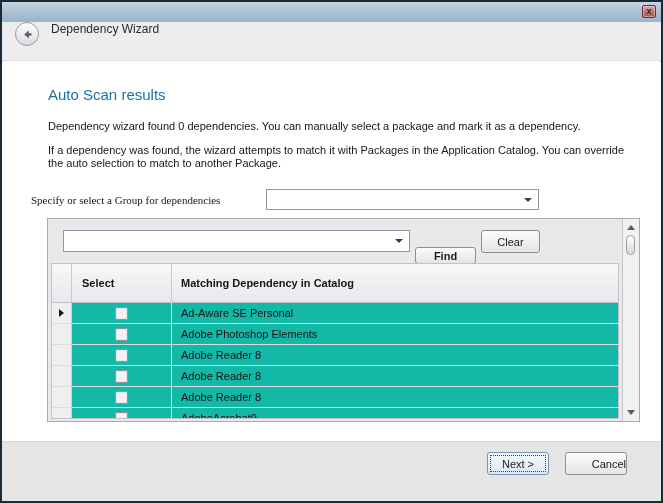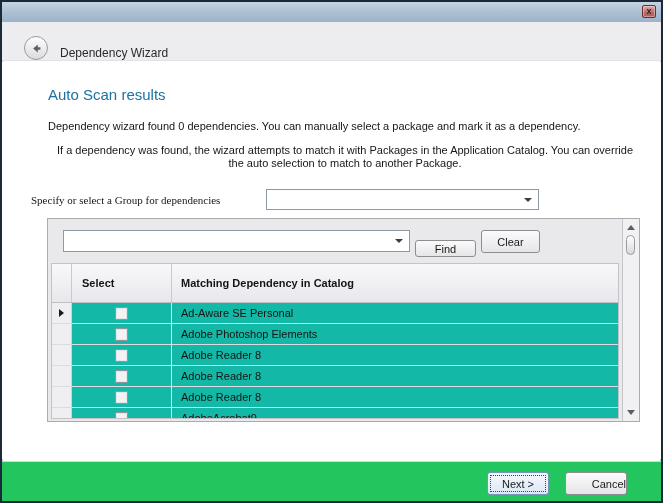--- a/index.html
+++ b/index.html
@@ -25,37 +25,37 @@
     box-shadow: inset 0 0 0 1px rgba(255,255,255,.35);
     display:flex; align-items:center; justify-content:center;
     cursor:pointer;
   }
   .close-btn span { font-size:9px; line-height:1; color:#26262a; font-weight:bold; }
 
   
   .header {
     position:absolute; top:20px; left:0; right:0; height:39px;
     background:#ededf0; border-bottom:1px solid #e2e2e6;
-    display:flex; align-items:flex-end; padding-left:22px; gap:12px;
+    display:flex; align-items:flex-start; padding-left:13px; gap:12px;
   }
   .back-btn {
     width:24px; height:24px; border-radius:50%;
     border:1px solid #9a9a9e;
     background:linear-gradient(#fdfdfd,#dcdce0);
     display:flex; align-items:center; justify-content:center; cursor:pointer;
   }
   .back-btn svg { width:13px; height:13px; fill:#5c6166; }
   .header-title { font-size:12px; color:#2a2a2a; }
 
   
   .content { position:absolute; top:60px; left:0; right:0; bottom:42px; background:#fff; }
   .heading { position:absolute; left:46px; top:24px; font-size:15px; font-weight:normal; color:#1b71a1;text-align:right; }
   .para { position:absolute; left:46px; font-size:11px; color:#161616; line-height:13px; }
   .para1 { top:58px; width:600px; }
-  .para2 { top:82px; width:594px;text-align:center; }
+  .para2 { top:82px; width:594px; }
 
   .group-label { position:absolute; left:29px; top:132px; font-size:11px; color:#161616;font-family:Liberation Serif, serif; }
   .combobox {
     border:1px solid #8d99a5; background:#fff; position:absolute; cursor:pointer;
   }
   .combo-value { position:absolute; left:4px; top:3px; font-size:11px; color:#222; }
   .combo-arrow {
     position:absolute; right:6px; top:50%; margin-top:-2px;
     width:0; height:0;
     border-left:4px solid transparent; border-right:4px solid transparent;
@@ -67,21 +67,21 @@
   .panel {
     position:absolute; left:45px; top:156px; width:593px; height:204px;
     border:1px solid #ababaf; background:#e9e9ec;
   }
   .find-combo { left:15px; top:11px; width:347px; height:22px; }
   .btn {
     position:absolute; border:1px solid #8e8e92; border-radius:3px;
     background:linear-gradient(#fbfbfb,#e5e5e8);
     font-family:"Liberation Sans",sans-serif; font-size:11px; color:#1a1a1a; cursor:pointer;
   }
-  .find-btn  { left:367px; top:21px; width:61px; height:17px; }
+  .find-btn  { left:367px; top:28px; width:61px; height:17px;font-weight:bold; }
   .clear-btn { left:433px; top:11px; width:59px; height:23px; }
 
   
   .grid {
     position:absolute; left:3px; top:44px; right:20px; bottom:2px;
     background:#fff; border:1px solid #c4c4c8; overflow:hidden;
   }
   .grid-header {
     display:flex; height:39px;
     background:linear-gradient(#f8f8fa,#e8e8ec);
@@ -115,22 +115,22 @@
   .sb-up   { top:6px;  border-bottom:5px solid #5c5c62; }
   .sb-down { bottom:6px; border-top:5px solid #5c5c62; }
   .sb-thumb {
     position:absolute; top:16px; left:3px; width:9px; height:20px;
     border:1px solid #9a9aa0; border-radius:5px;
     background:linear-gradient(#ffffff,#d9d9dc); cursor:grab;
   }
 
   
   .footer {
-    position:absolute; bottom:0; left:0; right:0; height:40px;
-    background:#22c55e; border-top:1px solid #d7d7da;
+    position:absolute; bottom:0; left:0; right:0; height:60px;
+    background:#e5e5e5; border-top:1px solid #d7d7da;
   }
   .next-btn   { right:112px; top:10px; width:62px; height:23px;
     border-color:#7596b8; background:linear-gradient(#f4f8fd,#dce8f6);
     outline:1px dotted #444; outline-offset:-4px; }
   .cancel-btn { right:34px; top:10px; width:62px; height:23px;text-align:right; }
 </style>
 </head>
 <body>
 
 <div class="window">

